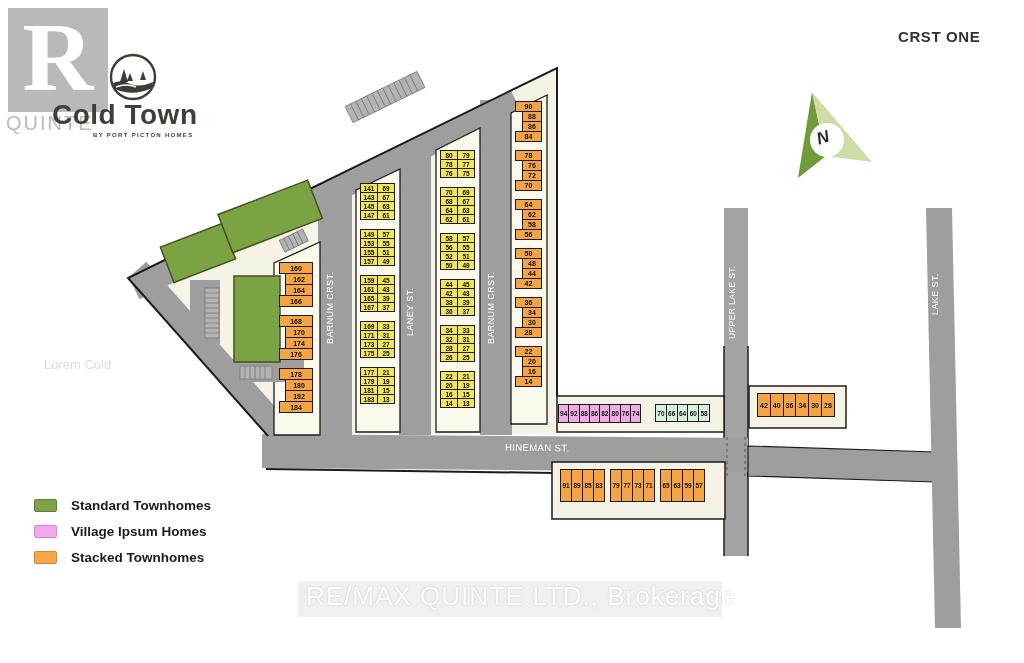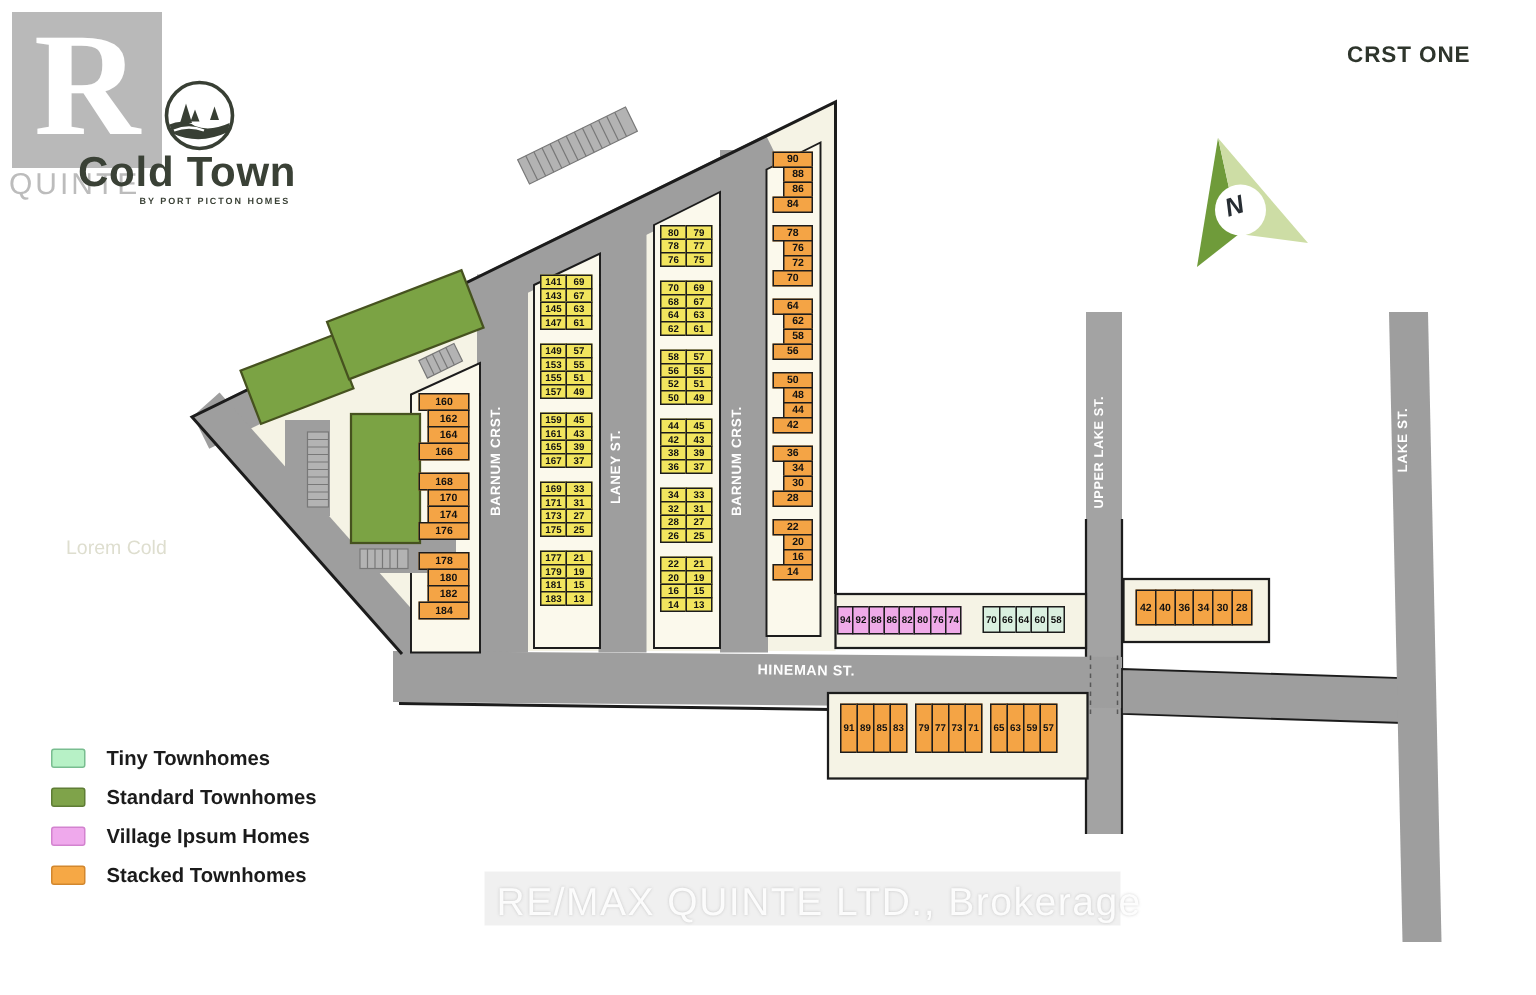--- a/index.html
+++ b/index.html
@@ -13,32 +13,32 @@
     display:flex;align-items:center;justify-content:center;}
   .realtor-r{font-family:"Liberation Serif",serif;font-weight:700;font-size:98px;color:#ffffff;line-height:1;margin-top:-6px;}
   .realtor-word{left:6px;top:112px;width:118px;color:#bcbcbc;font-size:20px;font-weight:400;
     letter-spacing:2px;z-index:1;}
   .brand-icon{left:108px;top:52px;z-index:2;}
   .brand-name{left:52px;top:99px;font-size:28px;font-weight:700;color:#3a4136;z-index:2;letter-spacing:0.5px;}
   .brand-tagline{left:93px;top:132px;font-size:6px;font-weight:700;color:#3a4136;letter-spacing:1.3px;z-index:2;}
   .phase-label{left:898px;top:28px;font-size:15px;font-weight:800;color:#2e352c;letter-spacing:0.6px;}
   .lorem{left:44px;top:357px;font-size:13px;color:#dededs;color:#dedecf;font-weight:400;}
   .remax-band{left:298px;top:581px;width:424px;height:36px;background:rgba(160,160,160,0.16);
-    display:flex;align-items:flex-end;z-index:3;margin-left:25px;}
+    display:flex;align-items:flex-start;z-index:3;}
   .remax-text{font-size:26px;font-weight:400;color:rgba(255,255,255,0.92);letter-spacing:1px;
     text-shadow:0 0 2px rgba(120,120,120,0.35);padding-left:8px;white-space:nowrap;}
 
   
   .legend{left:34px;top:498px;display:flex;flex-direction:column;gap:11px;z-index:2;}
   .legend-row{display:flex;align-items:center;gap:14px;}
   .legend-swatch{width:23px;height:13px;border:1.5px solid #999;border-radius:2px;box-sizing:border-box;}
   .legend-label{font-size:13.5px;font-weight:700;color:#1b1b1b;}
 
   
-  .street{color:#ffffff;font-weight:700;z-index:2;letter-spacing:0.4px;}
+  .street{color:#ffffff;font-weight:400;z-index:2;letter-spacing:0.4px;}
   .vlabel{writing-mode:vertical-rl;transform:rotate(180deg);text-orientation:mixed;}
   .lbl-barnum-w{left:325px;top:252px;height:92px;font-size:9px;}
   .lbl-laney{left:405px;top:260px;height:76px;font-size:9px;}
   .lbl-barnum-e{left:486px;top:252px;height:92px;font-size:9px;}
   .lbl-upperlake{left:727px;top:225px;height:114px;font-size:8.5px;}
   .lbl-lake{left:930px;top:245px;height:70px;font-size:9px;}
   .lbl-hineman{left:505px;top:442px;font-size:9.5px;transform:rotate(0.8deg);}
 
   
   .lot-col{position:absolute;display:flex;flex-direction:column;z-index:2;}
@@ -473,24 +473,20 @@
       <div class="lot-group">
         <div class="cell end">65</div>
         <div class="cell">63</div>
         <div class="cell">59</div>
         <div class="cell end">57</div>
       </div>
     </div>
 
   <div class="abs legend" id="legend">
       <div class="legend-row">
-        <div class="legend-swatch" style="background: rgb(183, 241, 198); border-color: rgb(121, 189, 144);"></div>
-        <div class="legend-label">Tiny Townhomes</div>
-      </div>
-      <div class="legend-row">
         <div class="legend-swatch" style="background: rgb(127, 163, 74); border-color: rgb(95, 125, 53);"></div>
         <div class="legend-label">Standard Townhomes</div>
       </div>
       <div class="legend-row">
         <div class="legend-swatch" style="background: rgb(239, 169, 236); border-color: rgb(211, 131, 207);"></div>
         <div class="legend-label">Village Ipsum Homes</div>
       </div>
       <div class="legend-row">
         <div class="legend-swatch" style="background: rgb(246, 168, 69); border-color: rgb(210, 135, 46);"></div>
         <div class="legend-label">Stacked Townhomes</div>

